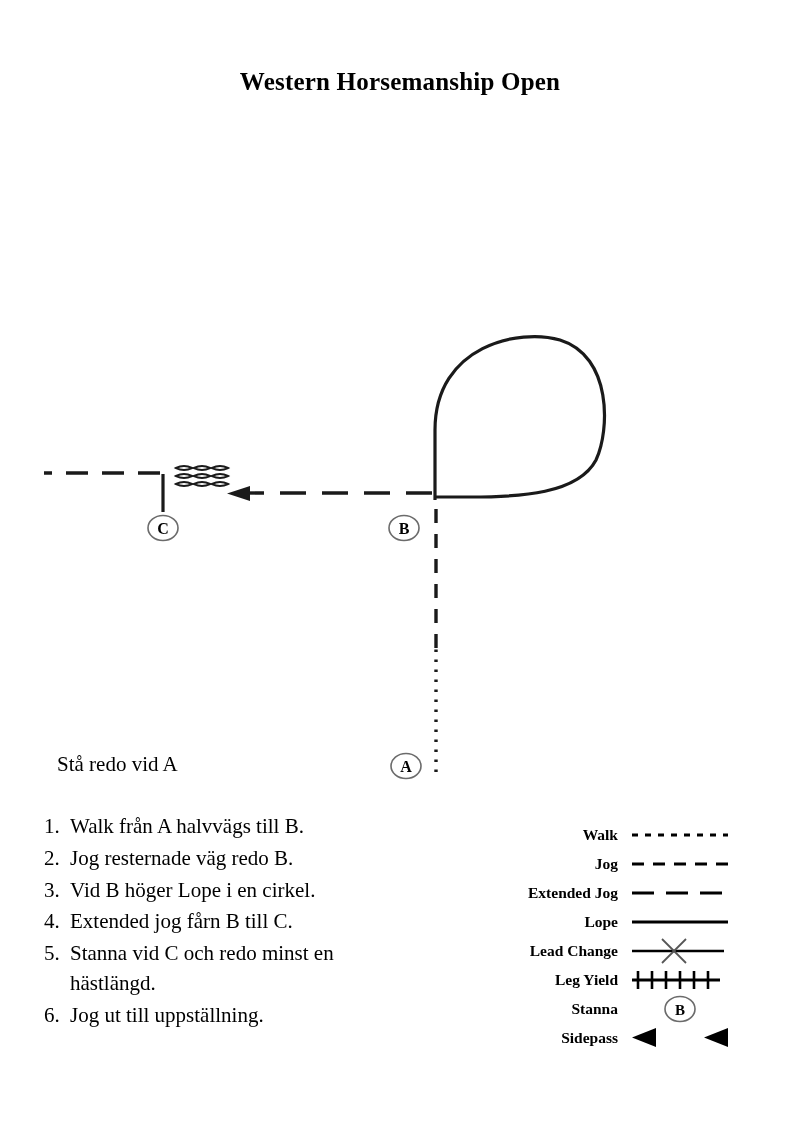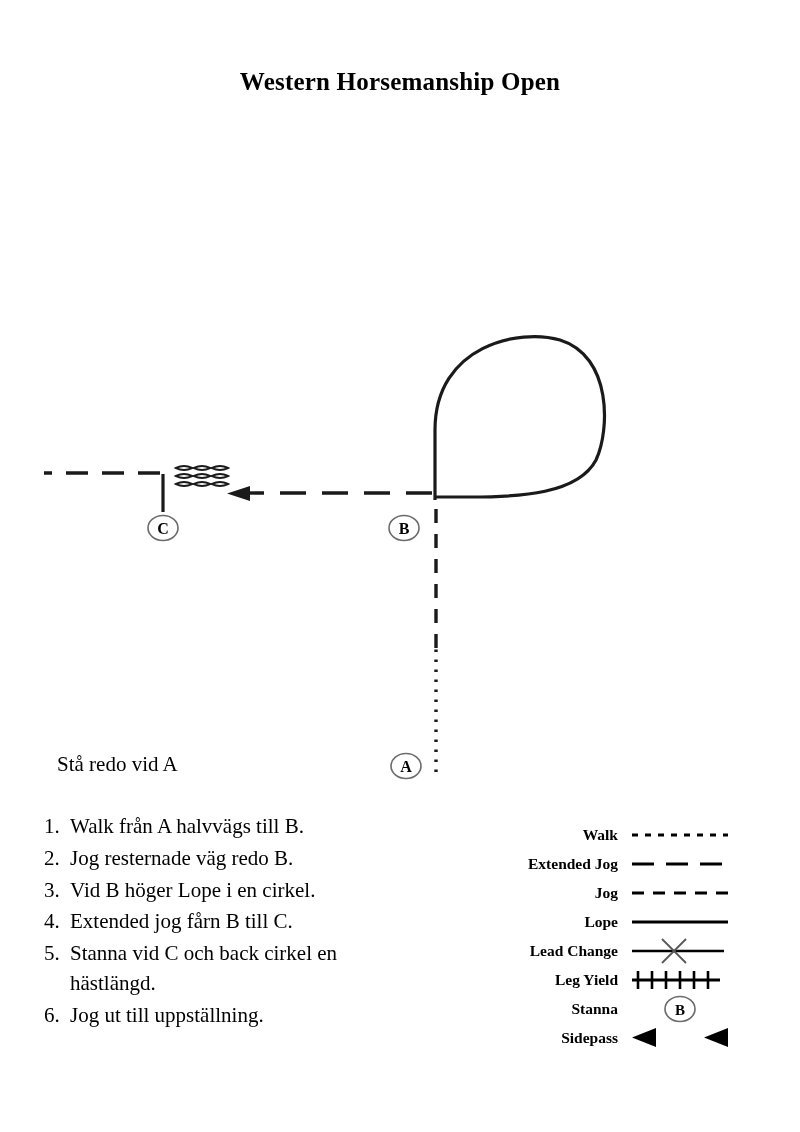--- a/index.html
+++ b/index.html
@@ -167,53 +167,53 @@
     <li>
       <span class="num">3.</span>
       <span>Vid B höger Lope i en cirkel.</span>
     </li>
     <li>
       <span class="num">4.</span>
       <span>Extended jog fårn B till C.</span>
     </li>
     <li>
       <span class="num">5.</span>
-      <span>Stanna vid C och back cirkel en hästlängd.</span>
+      <span>Stanna vid C och redo minst en hästlängd.</span>
     </li>
     <li>
       <span class="num">6.</span>
       <span>Jog ut till uppställning.</span>
     </li>
   </ol>
 
   <div id="legend">
 
     <div class="legend-row">
       <div class="legend-label">Walk</div>
       <div class="legend-sample">
         <svg width="106" height="29" viewBox="0 0 106 29">
           <line x1="4" y1="15" x2="100" y2="15" stroke="#000" stroke-width="3" stroke-dasharray="6 7"></line>
         </svg>
       </div>
     </div>
 
     <div class="legend-row">
+      <div class="legend-label">Jog</div>
+      <div class="legend-sample">
+        <svg width="106" height="29" viewBox="0 0 106 29">
+          <line x1="4" y1="15" x2="100" y2="15" stroke="#000" stroke-width="3" stroke-dasharray="12 9"></line>
+        </svg>
+      </div>
+    </div>
+
+    <div class="legend-row">
       <div class="legend-label">Extended Jog</div>
       <div class="legend-sample">
         <svg width="106" height="29" viewBox="0 0 106 29">
           <line x1="4" y1="15" x2="100" y2="15" stroke="#000" stroke-width="3" stroke-dasharray="22 12"></line>
-        </svg>
-      </div>
-    </div>
-
-    <div class="legend-row">
-      <div class="legend-label">Jog</div>
-      <div class="legend-sample">
-        <svg width="106" height="29" viewBox="0 0 106 29">
-          <line x1="4" y1="15" x2="100" y2="15" stroke="#000" stroke-width="3" stroke-dasharray="12 9"></line>
         </svg>
       </div>
     </div>
 
     <div class="legend-row">
       <div class="legend-label">Lope</div>
       <div class="legend-sample">
         <svg width="106" height="29" viewBox="0 0 106 29">
           <line x1="4" y1="15" x2="100" y2="15" stroke="#000" stroke-width="3"></line>
         </svg>

